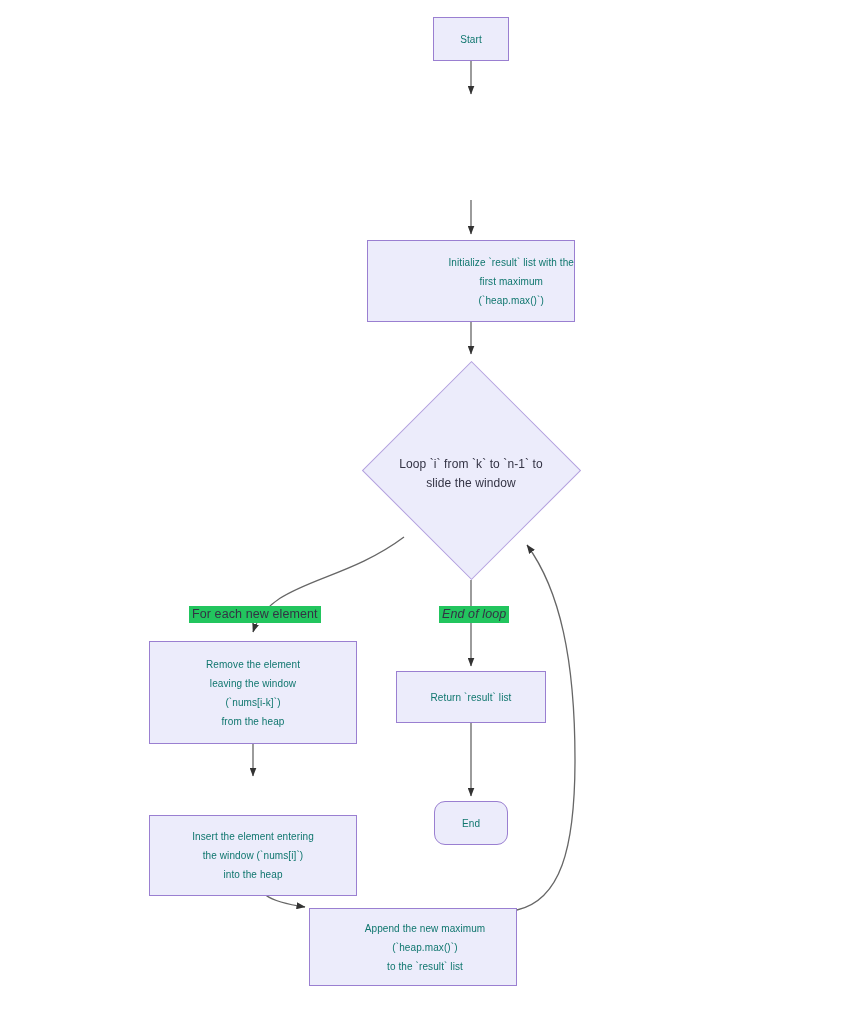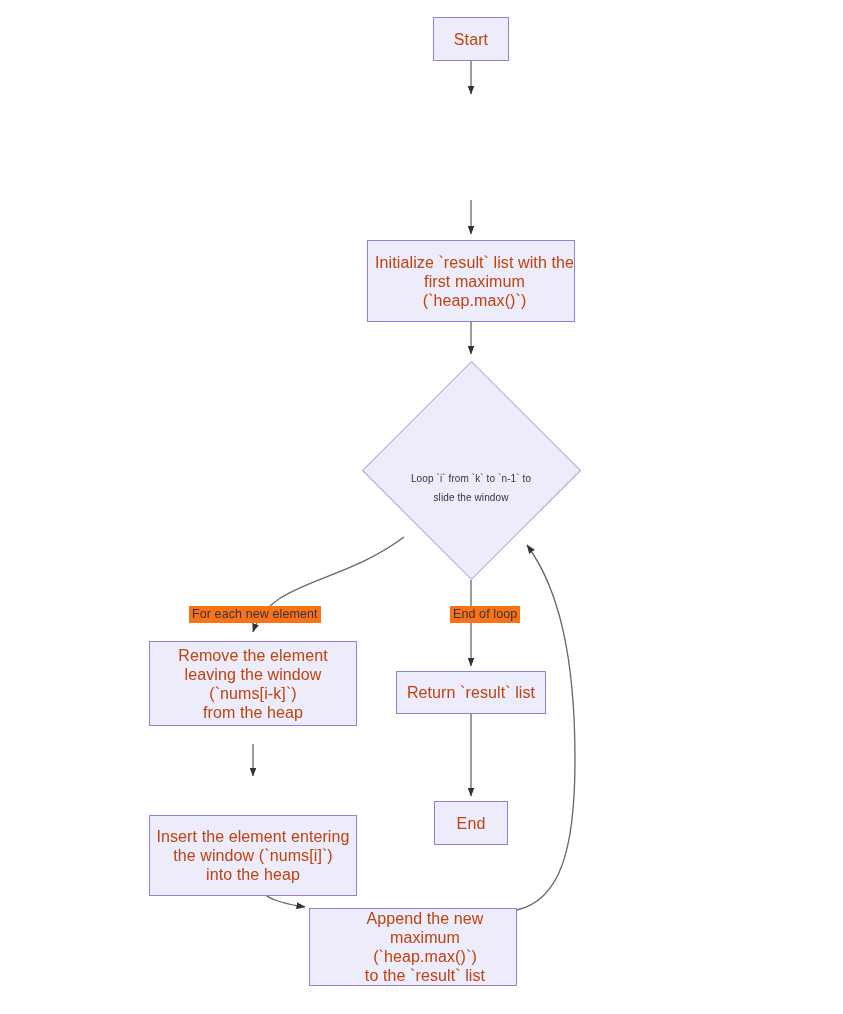--- a/index.html
+++ b/index.html
@@ -28,22 +28,22 @@
     top: 0;
     width: 843px;
     height: 1014px;
     pointer-events: none;
   }
   .node {
     position: absolute;
     box-sizing: border-box;
     background: #ececfb;
     border: 1px solid #9a7fd1;
-    color: #c2410c;
-    font-size: 16px;
+    color: #0f766e;
+    font-size: 10px;
     line-height: 19px;
     text-align: center;
     display: flex;
     align-items: center;
     justify-content: center;
     white-space: pre-line;
     letter-spacing: 0.1px;
   }
   .node-diamond {
     position: absolute;
@@ -55,36 +55,36 @@
     transform: rotate(45deg);
   }
   .diamond-wrap {
     position: absolute;
     width: 220px;
     height: 220px;
   }
   .diamond-label {
     position: absolute;
     left: 0;
-    top: 18px;
+    top: 4px;
     width: 220px;
     height: 220px;
     display: flex;
     align-items: center;
     justify-content: center;
     color: #333344;
-    font-size: 10px;
+    font-size: 12px;
     line-height: 19px;
     text-align: center;
     white-space: pre-line;
     letter-spacing: 0.1px;
   }
   .edge-label {
     position: absolute;
-    background: #f97316;
+    background: #22c55e;
     color: #333344;
     font-size: 12.5px;
     line-height: 15px;
     padding: 1px 3px;
     white-space: nowrap;
     letter-spacing: 0.1px;
   }
 </style>
 </head>
 <body>
@@ -131,44 +131,44 @@
   <div class="diamond-wrap" style="left:361px; top:360px;">
     <div class="node-diamond" style="left:32.5px; top:32.5px;"></div>
     <div class="diamond-label">Loop `i` from `k` to `n-1` to
 slide the window</div>
   </div>
 
   <div class="edge-label" style="left:189px; top:606px;">
     <span>For each new element</span>
   </div>
 
-  <div class="edge-label" style="left:450px; top:606px;">
+  <div class="edge-label" style="left:439px; top:606px;font-style:italic;">
     <span>End of loop</span>
   </div>
 
-  <div class="node" style="left:149px; top:641px; width:208px; height:85px;">
+  <div class="node" style="left:149px; top:641px; width:208px; height:103px;">
     <span>Remove the element
 leaving the window
 (`nums[i-k]`)
 from the heap</span>
   </div>
 
   <div class="node" style="left:149px; top:783px; width:208px; height:81px;margin-top:32px;">
     <span>Insert the element entering
 the window (`nums[i]`)
 into the heap</span>
   </div>
 
   <div class="node" style="left:309px; top:908px; width:208px; height:78px;padding-left:24px;">
     <span>Append the new maximum
 (`heap.max()`)
 to the `result` list</span>
   </div>
 
-  <div class="node" style="left:396px; top:671px; width:150px; height:43px;">
+  <div class="node" style="left:396px; top:671px; width:150px; height:52px;">
     <span>Return `result` list</span>
   </div>
 
-  <div class="node" style="left:434px; top:801px; width:74px; height:44px;">
+  <div class="node" style="left:434px; top:801px; width:74px; height:44px;border-radius:11px;">
     <span>End</span>
   </div>
 
 </div>
 
 </body></html>

